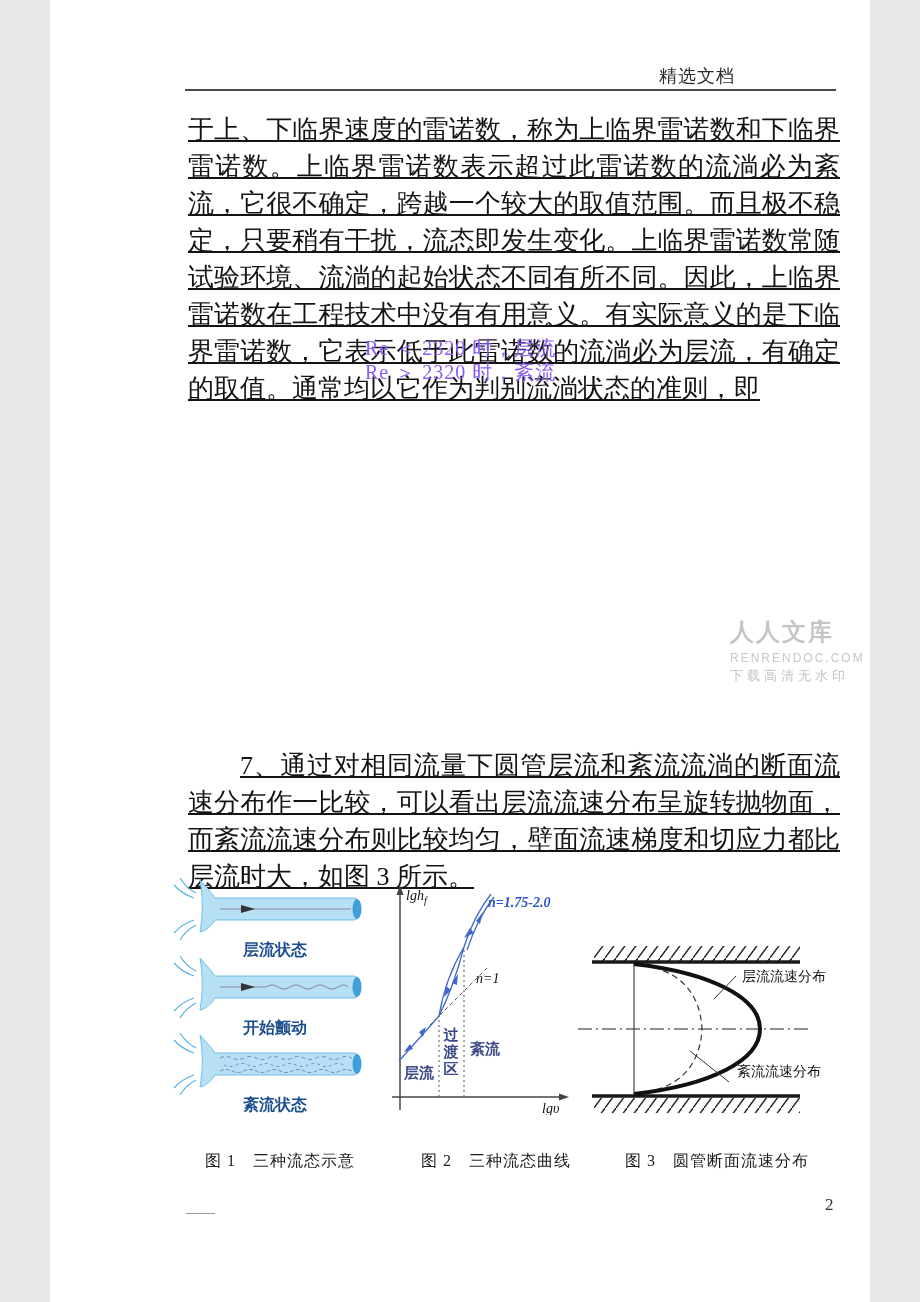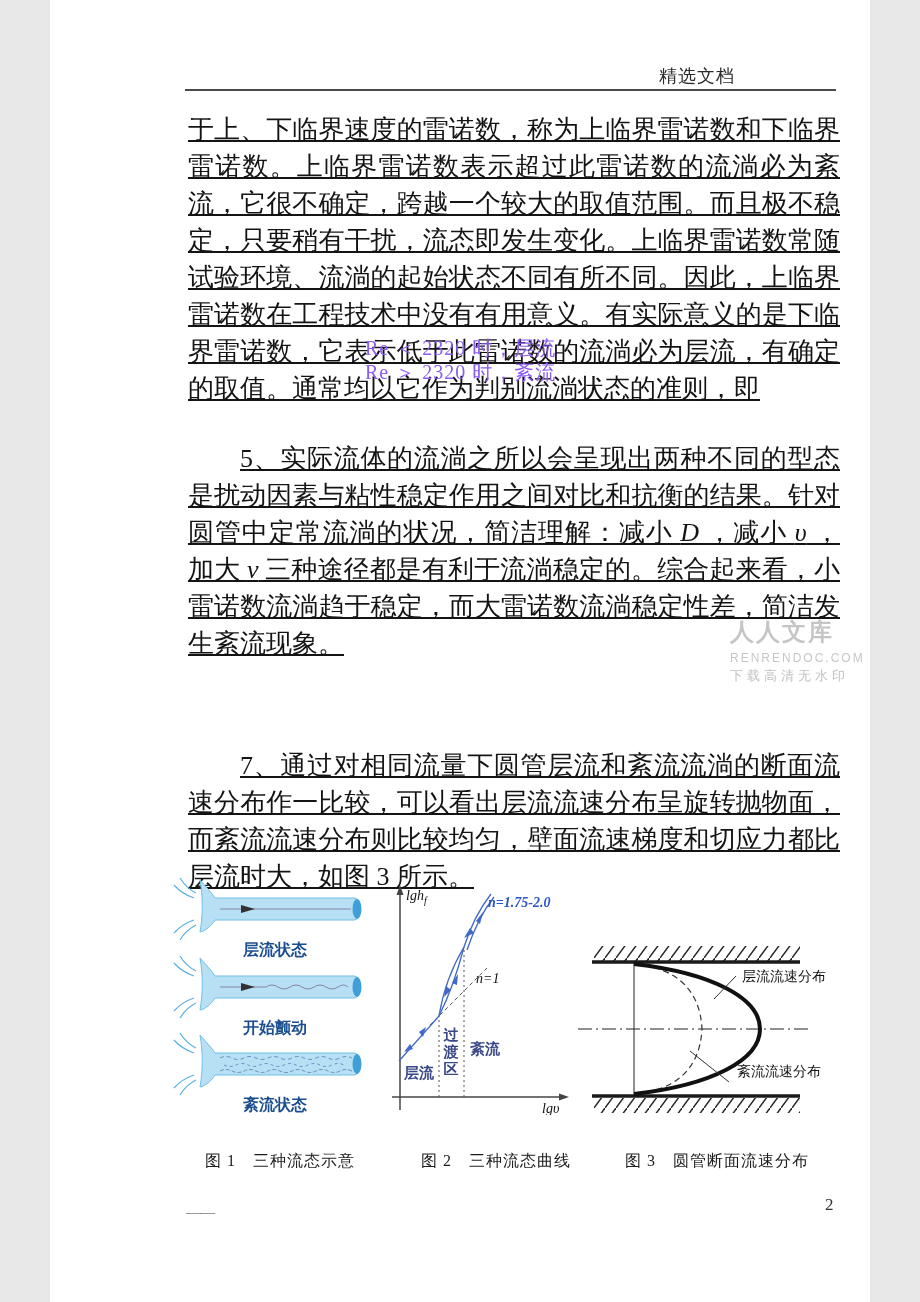--- a/index.html
+++ b/index.html
@@ -76,21 +76,20 @@
 
   <div class="hdr-label">精选文档</div>
   <div class="hdr-rule"></div>
 
   <div class="para" style="top:111px">于上、下临界速度的雷诺数，称为上临界雷诺数和下临界雷诺数。上临界雷诺数表示超过此雷诺数的流淌必为紊流，它很不确定，跨越一个较大的取值范围。而且极不稳定，只要稍有干扰，流态即发生变化。上临界雷诺数常随试验环境、流淌的起始状态不同有所不同。因此，上临界雷诺数在工程技术中没有有用意义。有实际意义的是下临界雷诺数，它表示低于此雷诺数的流淌必为层流，有确定的取值。通常均以它作为判别流淌状态的准则，即</div>
 
   <div class="formula" style="top:336px">Re ＜ 2320 时，层流</div>
   <div class="formula" style="top:360px">Re ＞ 2320 时，紊流</div>
 
 
-  <div class="para indent" style="top:440px"><span>5、实际流体的流淌之所以会呈现出两种不同的型态是扰动因素与粘性稳定作用之间对比和抗衡的结果。针对圆管中定常流淌的状况，简洁理解：减小 </span><i>D</i><span> ，减小 </span><i>υ</i><span> ，加大 </span><i>ν</i><span> 三种途径都是有利于流淌稳定的。综合起来看，小雷诺数流淌趋于稳定，而大雷诺数流淌稳定性差，简洁发生紊流现象。</span></div>
 
 
   <div class="para indent" style="top:747px">7、通过对相同流量下圆管层流和紊流流淌的断面流速分布作一比较，可以看出层流流速分布呈旋转抛物面，而紊流流速分布则比较均匀，壁面流速梯度和切应力都比层流时大，如图 3 所示。</div>
 
   <div class="watermark">
     <div class="wm-title">人人文库</div>
     <div class="wm-domain">RENRENDOC.COM</div>
     <div class="wm-tag">下载高清无水印</div>
   </div>
 

